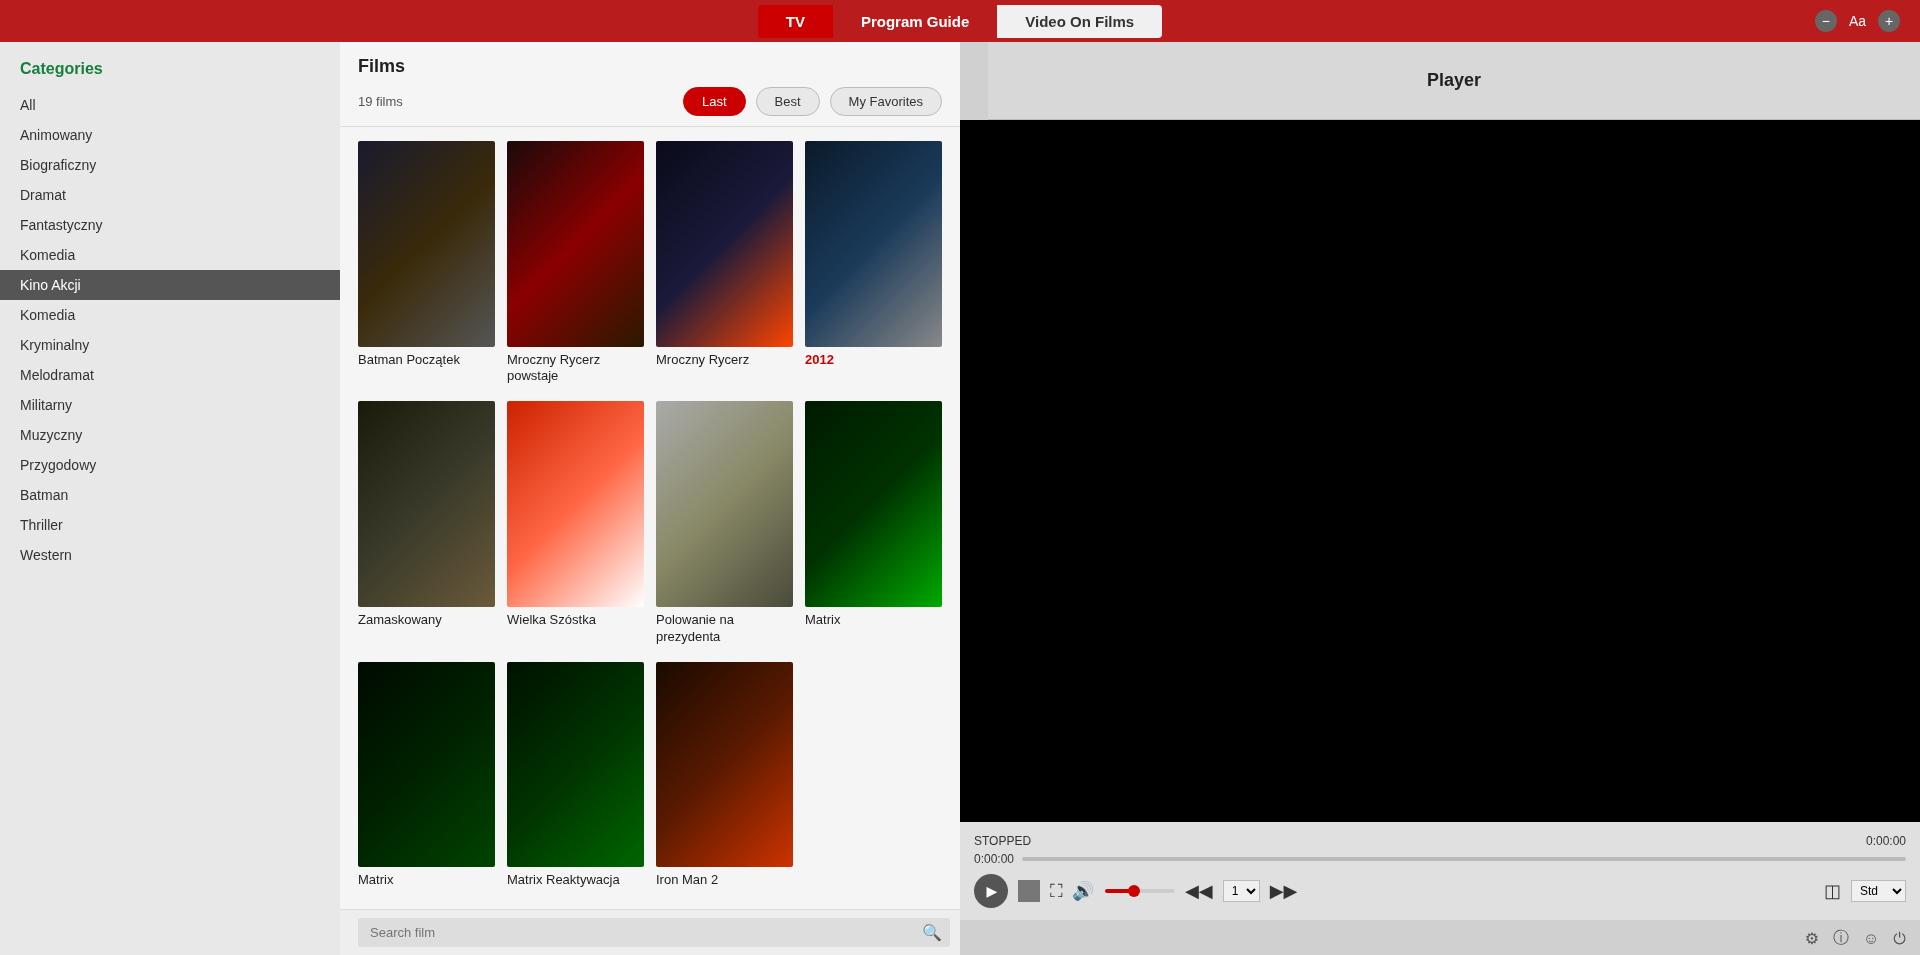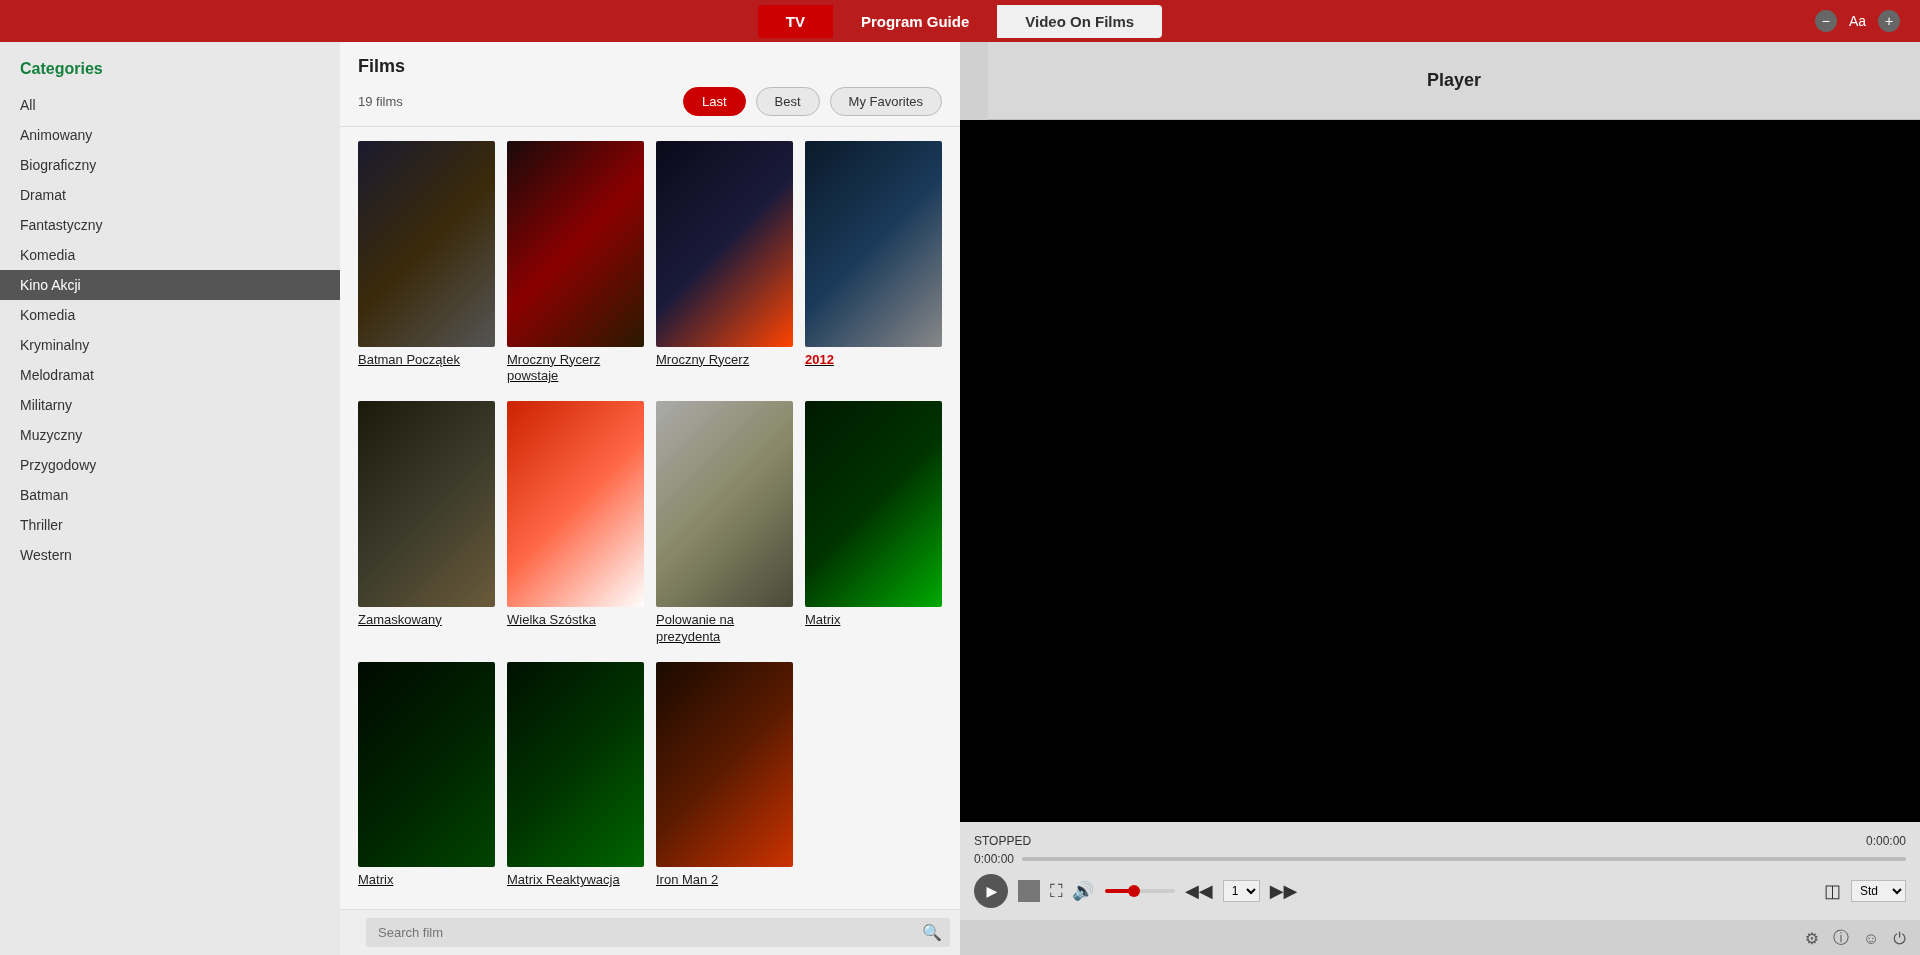--- a/index.html
+++ b/index.html
@@ -149,21 +149,20 @@
     .films-grid-container {
       flex: 1;
       overflow-y: auto;
       padding: 14px 18px;
       position: relative;
     }
     .films-grid {
       display: grid;
       grid-template-columns: repeat(4, 1fr);
       gap: 16px 12px;
-      text-decoration: underline;
     }
     .film-card {
       cursor: pointer;
     }
     .film-poster {
       width: 100%;
       aspect-ratio: 2/3;
       background: #888;
       display: flex;
       align-items: center;
@@ -201,21 +200,20 @@
     }
     .search-input {
       flex: 1;
       padding: 7px 12px;
       border: none;
       background: #ddd;
       border-radius: 3px;
       font-size: 13px;
       color: #a21caf;
       outline: none;
-      margin-left: 8px;
     }
     .search-icon-btn {
       background: none;
       border: none;
       cursor: pointer;
       margin-left: -28px;
       font-size: 16px;
       color: #666;
     }
 

